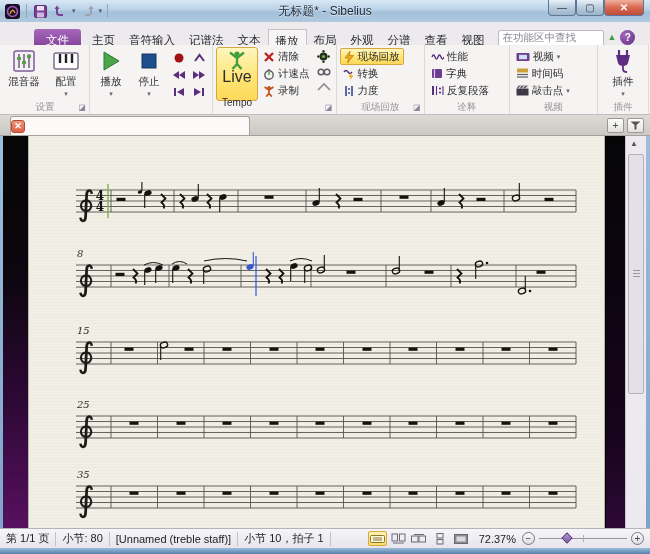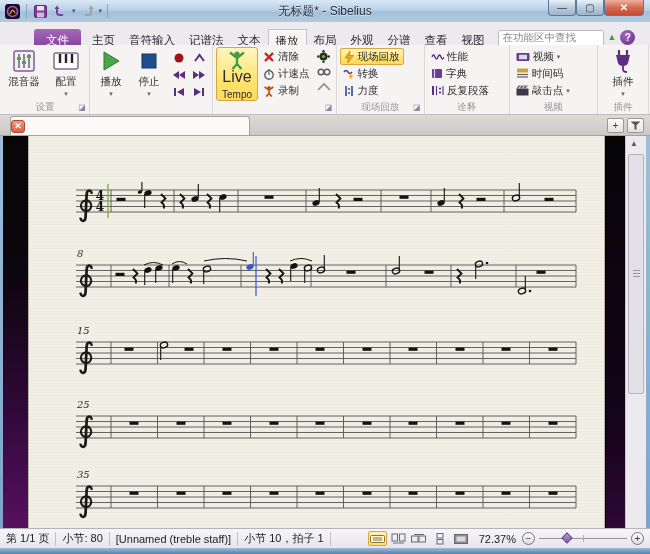--- a/index.html
+++ b/index.html
@@ -284,21 +284,21 @@
     <div class="rgroup" style="width:130px">
       <div class="rgroup-content">
         <div class="bigbtn yellow" style="width:42px">
           <span>
             <svg width="20" height="20" viewBox="0 0 20 20">
                 <circle cx="10" cy="4" r="2.6" fill="#3f9e3f"></circle>
                 <path d="M10 7 L10 14 M10 8 L3 2.5 M10 8 L17 2.5 M10 14 L5.5 19 M10 14 L14.5 19" stroke="#3f9e3f" stroke-width="2.4" fill="none"></path>
               </svg>
           </span>
           <span class="lbl" style="font-size:16px;line-height:10px">Live</span>
-          <span class="lbl" style="font-size:10px;line-height:10px;margin-top:8px">Tempo</span>
+          <span class="lbl" style="font-size:10px;line-height:10px;margin-top:16px">Tempo</span>
         </div>
         <div class="smallcol">
           <div class="smallbtn">
             <span>
                 <svg width="12" height="12" viewBox="0 0 12 12">
                   <path d="M2 2 L10 10 M10 2 L2 10" stroke="#c22323" stroke-width="2.4"></path>
                 </svg>
               </span>
             <span>清除</span>
           </div>

